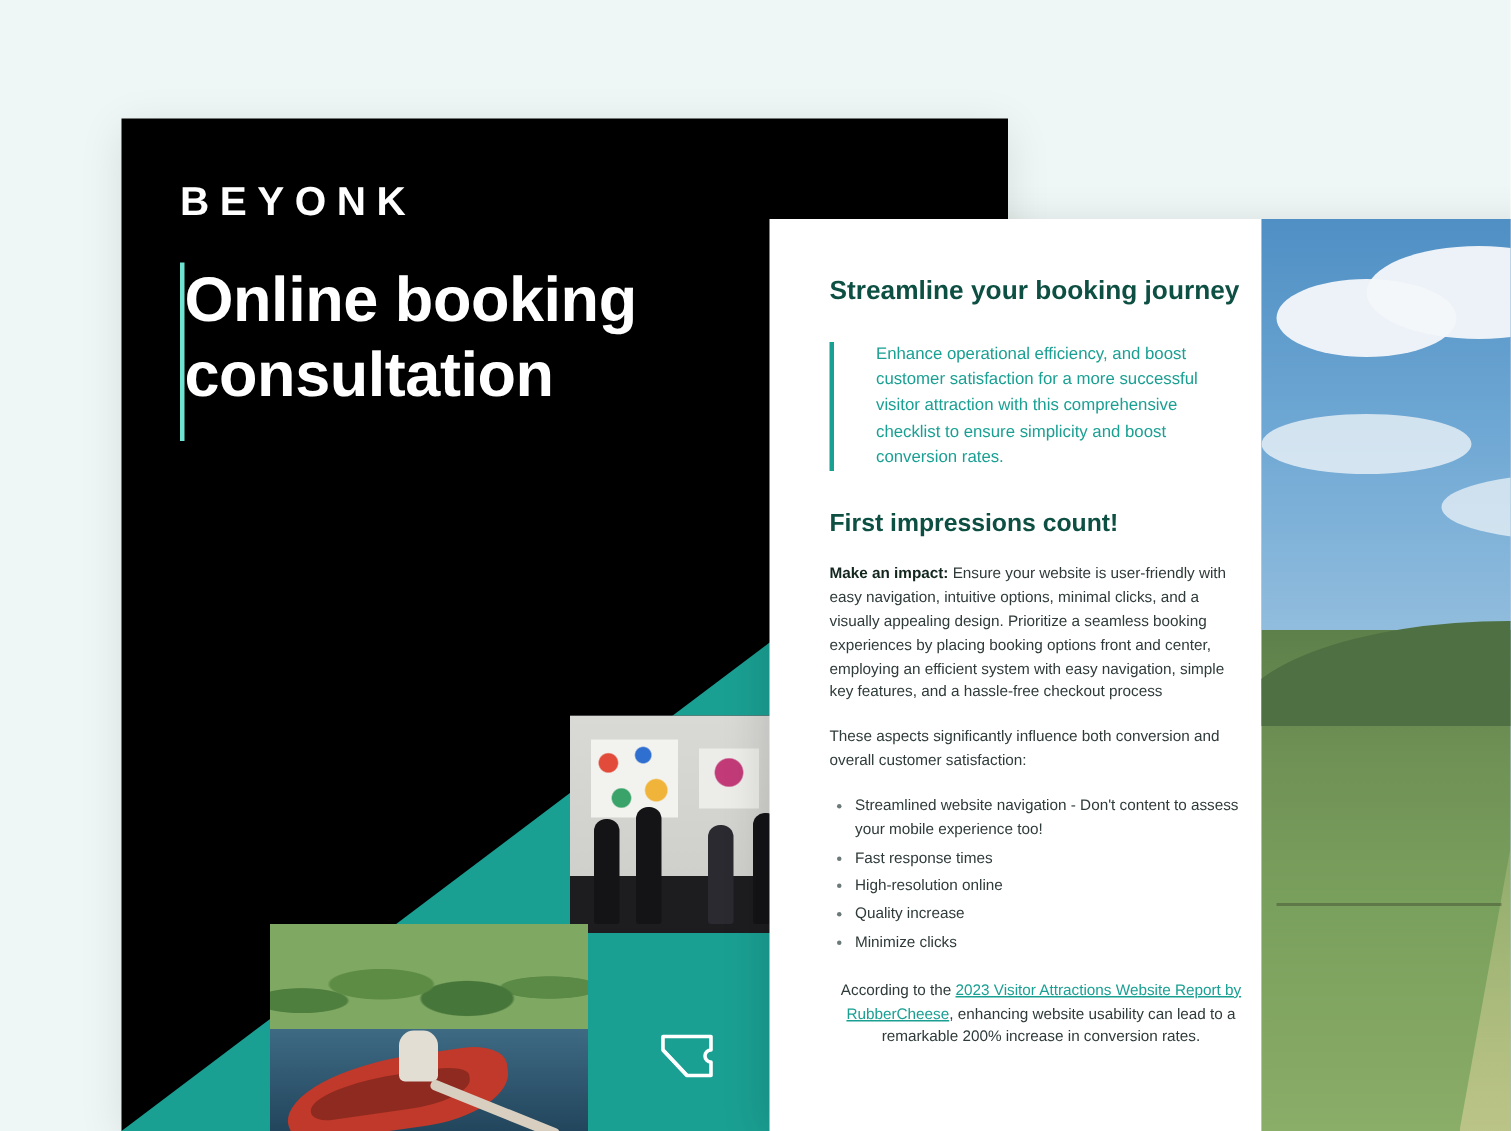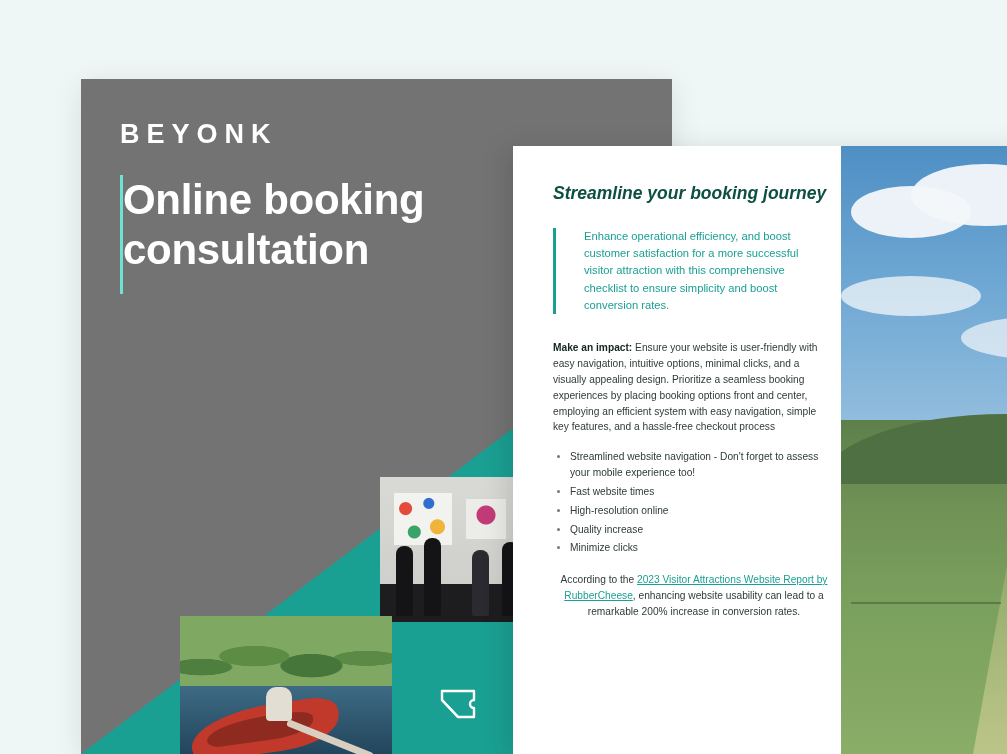--- a/index.html
+++ b/index.html
@@ -15,21 +15,21 @@
     position: relative;
   }
 
   
   #cover {
     position: absolute;
     left: 81px;
     top: 79px;
     width: 591px;
     height: 675px;
-    background: #737373;
+    background: #000000;
     overflow: hidden;
     box-shadow: 0 6px 28px rgba(0,0,0,0.10);
   }
   
   #cover .wedge {
     position: absolute;
     left: 0;
     top: 0;
     width: 591px;
     height: 675px;
@@ -199,21 +199,20 @@
     left: 40px;
     top: 36px;
     width: 282px;
   }
   #inner h2 {
     margin: 0 0 22px 0;
     color: #0d4f42;
     font-size: 17.5px;
     line-height: 1.35;
     font-weight: 700;
-    font-style: italic;
   }
   #inner .callout {
     border-left: 3px solid #1aa093;
     padding-left: 12px;
     margin-bottom: 26px;
   }
   #inner .callout p {
     margin: 16px;
     color: #1aa093;
     font-size: 11.2px;
@@ -366,27 +365,29 @@
     <div class="fence"></div>
   </div>
 
   <div class="content">
     <h2>Streamline your booking journey</h2>
 
     <div class="callout">
       <p>Enhance operational efficiency, and boost customer satisfaction for a more successful visitor attraction with this comprehensive checklist to ensure simplicity and boost conversion rates.</p>
     </div>
 
+    <h3>First impressions count!</h3>
 
     <p class="body"><b>Make an impact:</b><span> Ensure your website is user-friendly with easy navigation, intuitive options, minimal clicks, and a visually appealing design. Prioritize a seamless booking experiences by placing booking options front and center, employing an efficient system with easy navigation, simple key features, and a hassle-free checkout process</span></p>
 
+    <p class="body">These aspects significantly influence both conversion and overall customer satisfaction:</p>
 
     <ul>
-      <li>Streamlined website navigation - Don't forget to assess your mobile experience too!</li>
-      <li>Fast website times</li>
+      <li>Streamlined website navigation - Don't content to assess your mobile experience too!</li>
+      <li>Fast response times</li>
       <li>High-resolution online</li>
       <li>Quality increase</li>
       <li>Minimize clicks</li>
     </ul>
 
     <p class="source"><span>According to the </span><a class="link" href="#">2023 Visitor Attractions Website Report by RubberCheese</a><span>, enhancing website usability can lead to a remarkable 200% increase in conversion rates.</span></p>
   </div>
 </div>
 
 </body></html>

